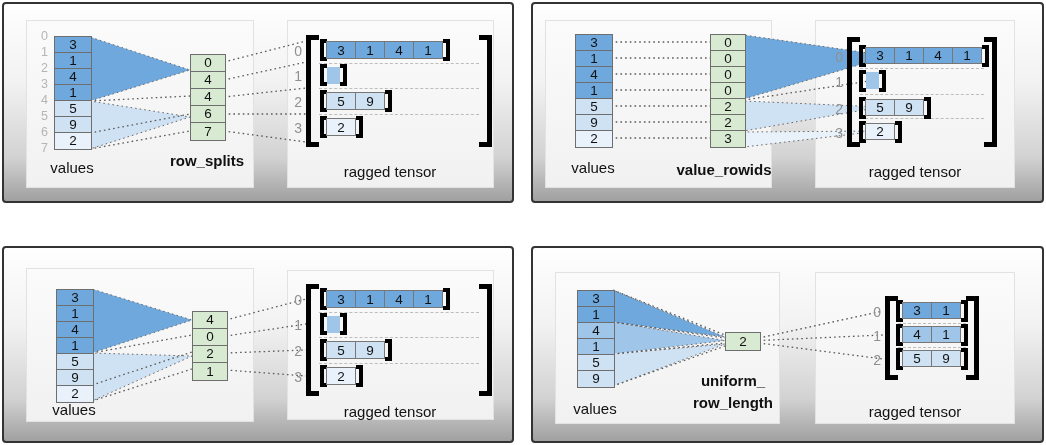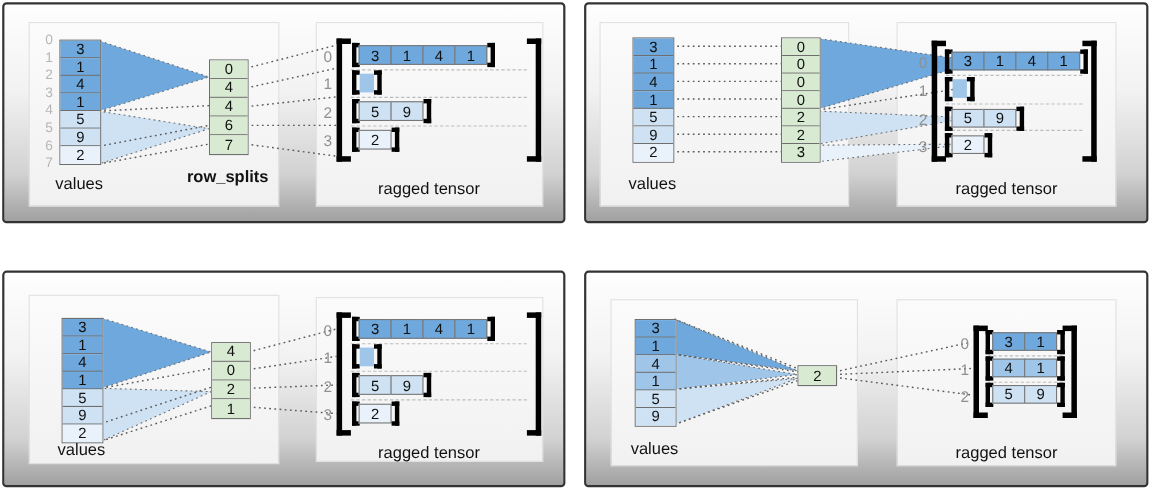--- a/index.html
+++ b/index.html
@@ -149,20 +149,23 @@
     <div class="gcol" style="left: 177px; top: 30px; width: 34px;">
         <div class="gcell" style="height: 16px; background: rgb(217, 234, 211);">0</div>
         <div class="gcell" style="height: 16px; background: rgb(217, 234, 211);">0</div>
         <div class="gcell" style="height: 16px; background: rgb(217, 234, 211);">0</div>
         <div class="gcell" style="height: 16px; background: rgb(217, 234, 211);">0</div>
         <div class="gcell" style="height: 16px; background: rgb(217, 234, 211);">2</div>
         <div class="gcell" style="height: 16px; background: rgb(217, 234, 211);">2</div>
         <div class="gcell" style="height: 16px; background: rgb(217, 234, 211);">3</div>
       </div>
     <div class="lbl vlabel" style="left: 60px; top: 155px;">values</div>
+    <div class="lbl mlabel" style="left: 191px; top: 155px;">
+        <div>value_rowids</div>
+      </div>
     <div class="tensor" style="left: 314px; top: 33px; width: 150px; height: 110px;">
         <div class="bb bb-l"></div>
         <div class="bb bb-r"></div>
         <div class="dash" style="top: 31px;"></div>
         <div class="dash" style="top: 57px;"></div>
         <div class="dash" style="top: 81px;"></div>
         <div class="rlabel" style="top: 13px;">0</div>
         <div class="trow" style="left: 12px; top: 10px; height: 17px;">
           <span class="rb rb-l"></span>
           <span class="tcell" style="width: 30px; height: 17px; background: rgb(111, 168, 220);">3</span>
@@ -284,20 +287,24 @@
         <div class="vcell" style="height: 16px; background: rgb(111, 168, 220);">1</div>
         <div class="vcell" style="height: 16px; background: rgb(159, 197, 232);">4</div>
         <div class="vcell" style="height: 16px; background: rgb(159, 197, 232);">1</div>
         <div class="vcell" style="height: 16px; background: rgb(207, 226, 243);">5</div>
         <div class="vcell" style="height: 16px; background: rgb(207, 226, 243);">9</div>
       </div>
     <div class="gcol" style="left: 192px; top: 84px; width: 34px;">
         <div class="gcell" style="height: 17px; background: rgb(217, 234, 211);">2</div>
       </div>
     <div class="lbl vlabel" style="left: 62px; top: 152px;">values</div>
+    <div class="lbl mlabel" style="left: 200px; top: 122px;">
+        <div>uniform_</div>
+        <div>row_length</div>
+      </div>
     <div class="tensor" style="left: 352px; top: 48px; width: 94px; height: 84px;">
         <div class="bb bb-l"></div>
         <div class="bb bb-r"></div>
         <div class="dash" style="top: 26.5px;"></div>
         <div class="dash" style="top: 50.5px;"></div>
         <div class="rlabel" style="top: 9px;">0</div>
         <div class="trow" style="left: 11px; top: 6px; height: 17px;">
           <span class="rb rb-l"></span>
           <span class="tcell" style="width: 30px; height: 17px; background: rgb(111, 168, 220);">3</span>
           <span class="tcell" style="width: 30px; height: 17px; background: rgb(111, 168, 220);">1</span>

